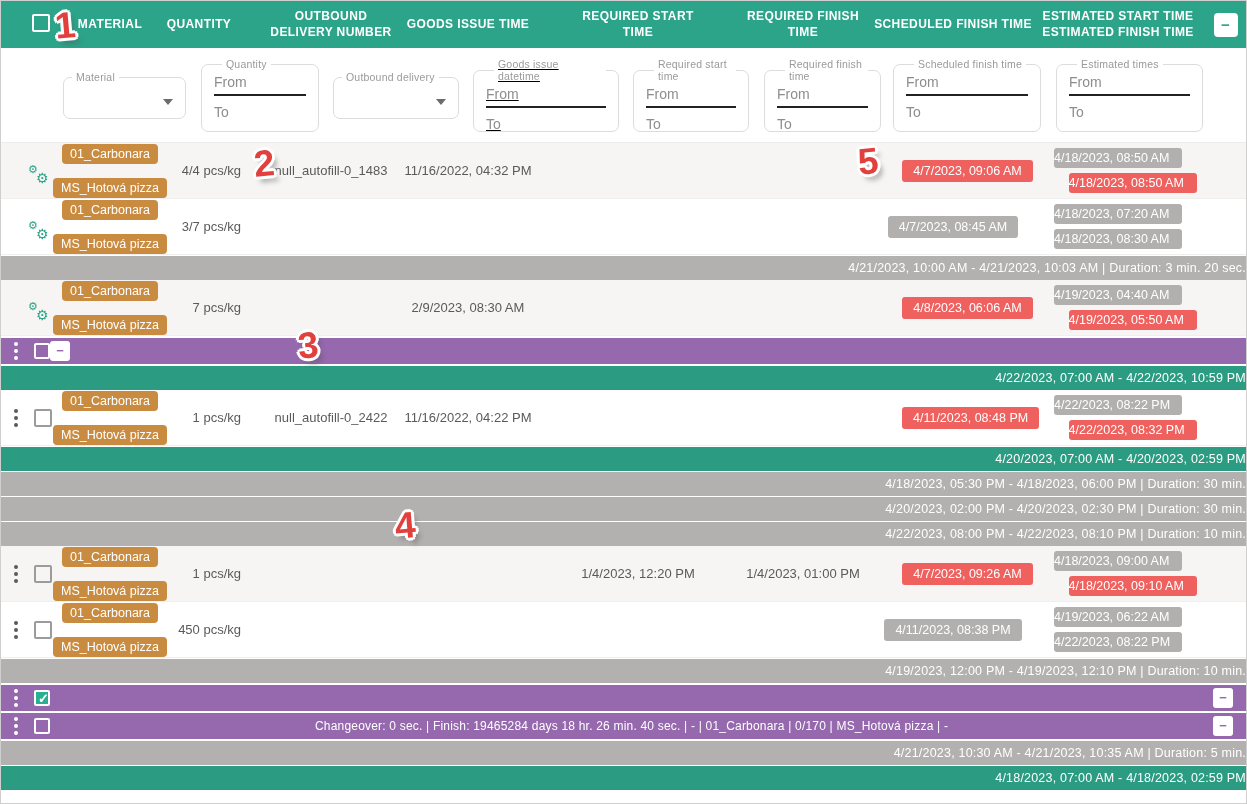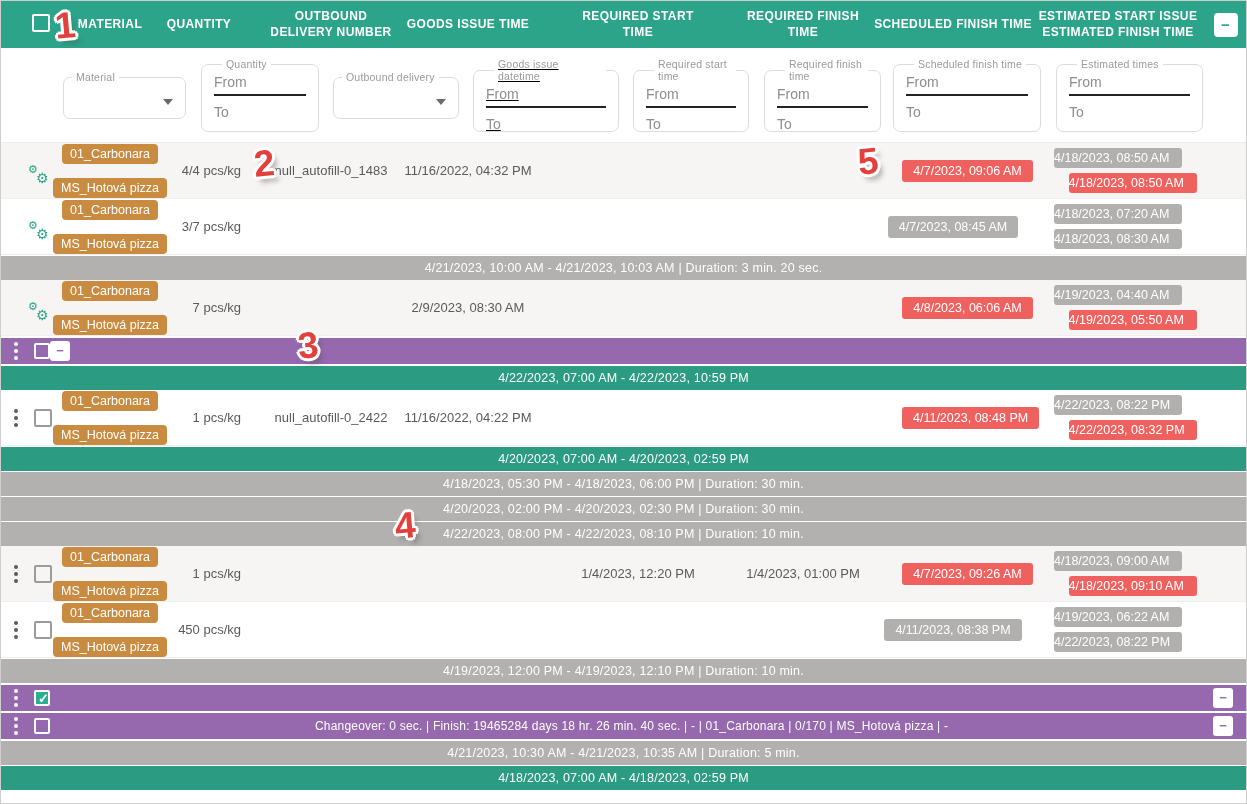--- a/index.html
+++ b/index.html
@@ -60,21 +60,21 @@
   .gears { position:relative; margin-left:27px; width:24px; height:24px; color:#2ca48a; }
   .gears .g1 { position:absolute; left:0; top:0; font-size:11px; }
   .gears .g2 { position:absolute; left:8px; top:7px; font-size:14px; }
   .kebab { width:4px; margin-left:13px; display:inline-flex; flex-direction:column; gap:3px; cursor:pointer; }
   .kebab i { width:4px; height:4px; border-radius:50%; background:#5a5a5a; display:block; }
   .kebab.on-color i { background:#fff; }
   .ctrl-flex { display:flex; align-items:center; }
   .ctrl-flex .checkbox { margin-left:16px; }
 
   
-  .banner { height:24px; margin-top:1px; display:flex; align-items:center; justify-content:center; color:#fff; font-size:12.5px; letter-spacing:.2px; }
+  .banner { height:24px; margin-top:1px; display:flex; align-items:center; justify-content:flex-end; color:#fff; font-size:12.5px; letter-spacing:.2px; }
   .banner.gray { background:#b2b1af; }
   .banner.teal { background:#2b9b82; }
 
   
   .changeover { height:26px; margin:2px 0; background:#9668ae; display:flex; align-items:center; color:#fff; font-size:12px; }
   .changeover .checkbox { width:16px; height:16px; margin-left:16px; }
   .changeover .txt { flex:1; text-align:center; letter-spacing:.2px; }
   .changeover .collapse-btn { margin-right:13px; }
 
   
@@ -103,21 +103,21 @@
       </div>
     <div class="th">GOODS ISSUE TIME</div>
     <div class="th">
         <div class="narrow">REQUIRED START TIME</div>
       </div>
     <div class="th">
         <div class="narrow">REQUIRED FINISH TIME</div>
       </div>
     <div class="th nowrap">SCHEDULED FINISH TIME</div>
     <div class="th nowrap">
-      <div>ESTIMATED START ISSUE</div>
+      <div>ESTIMATED START TIME</div>
       <div>ESTIMATED FINISH TIME</div>
     </div>
     <div class="th">
       <button class="collapse-btn">−</button>
     </div>
   </div>
 
   <div class="filter-row">
     <fieldset class="f-select fm-material">
       <legend>Material</legend>

